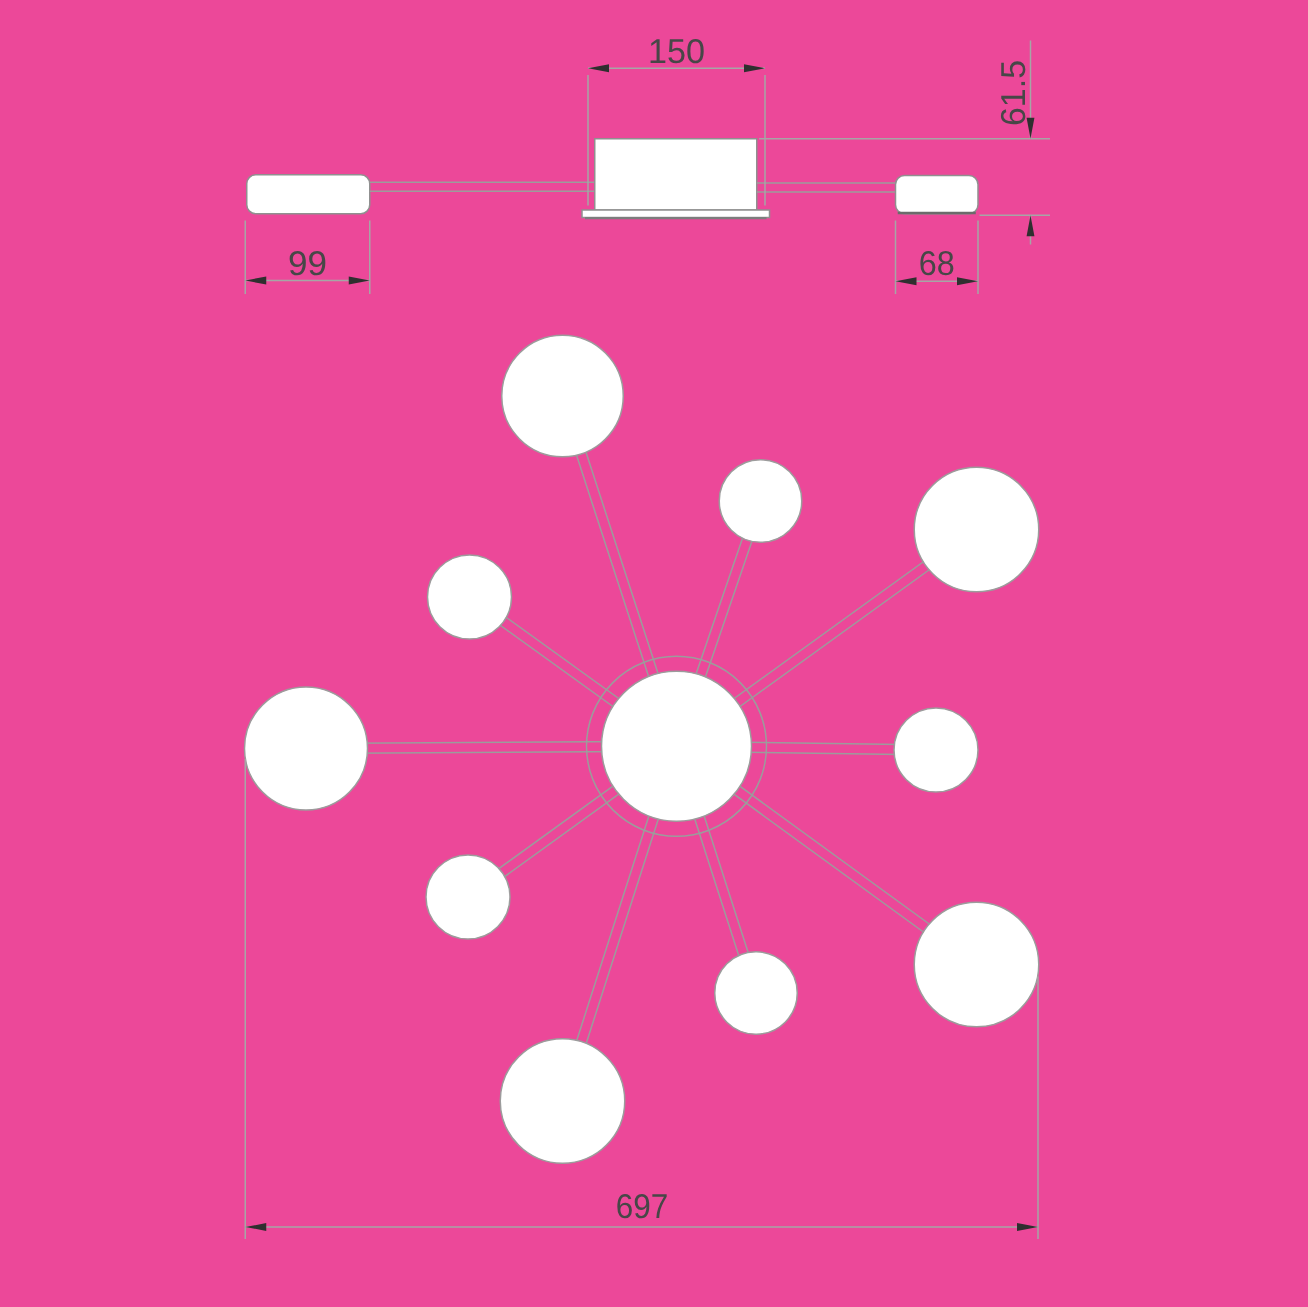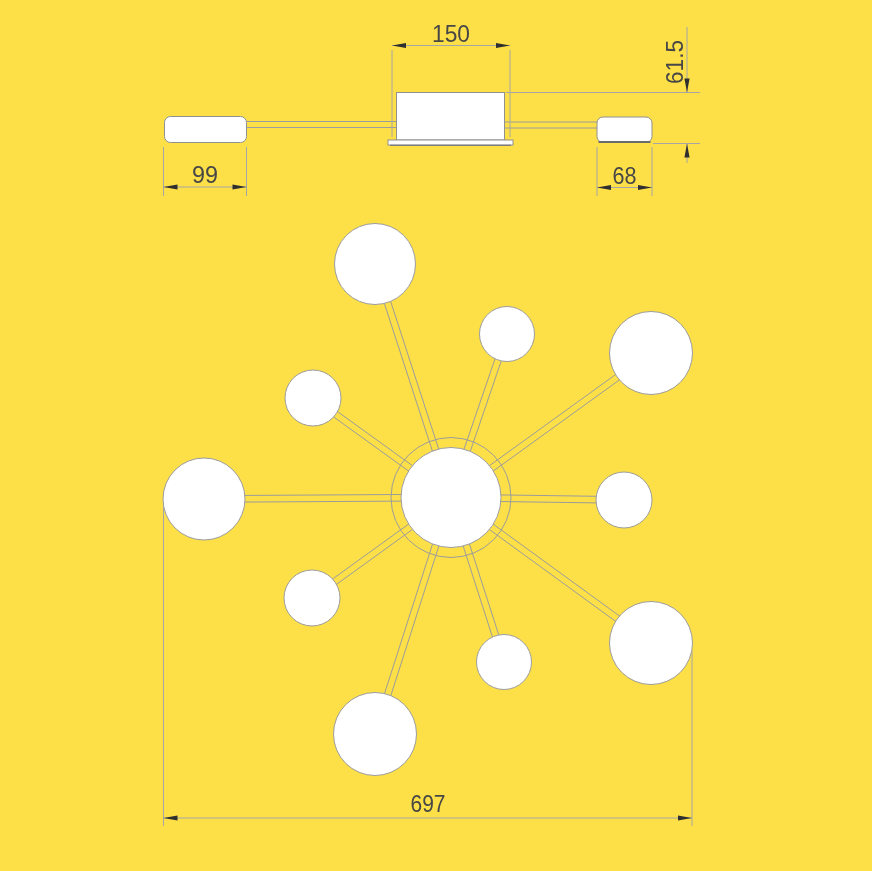--- a/index.html
+++ b/index.html
@@ -1,19 +1,19 @@
 <!DOCTYPE html>
 <html><head>
 <meta charset="utf-8">
 <style>
   html,body{margin:0;padding:0;background:#ffffff;}
   .canvas{
     position:relative;
     width:872px;height:871px;
-    background:#fde047;
+    background:#ec4899;
     font-family:"Liberation Sans", sans-serif;
     overflow:hidden;
   }
   svg{display:block;}
   .thin{stroke:#9c9c9c;stroke-width:1;fill:none;}
   .part{stroke:#909090;stroke-width:1;fill:#ffffff;}
   .dark{stroke:#6b6b6b;stroke-width:1.8;fill:none;}
   .dim{stroke:#a6a6a6;stroke-width:1;fill:none;}
   .arrow{fill:#2f2f2f;stroke:none;}
   .dim-text{

